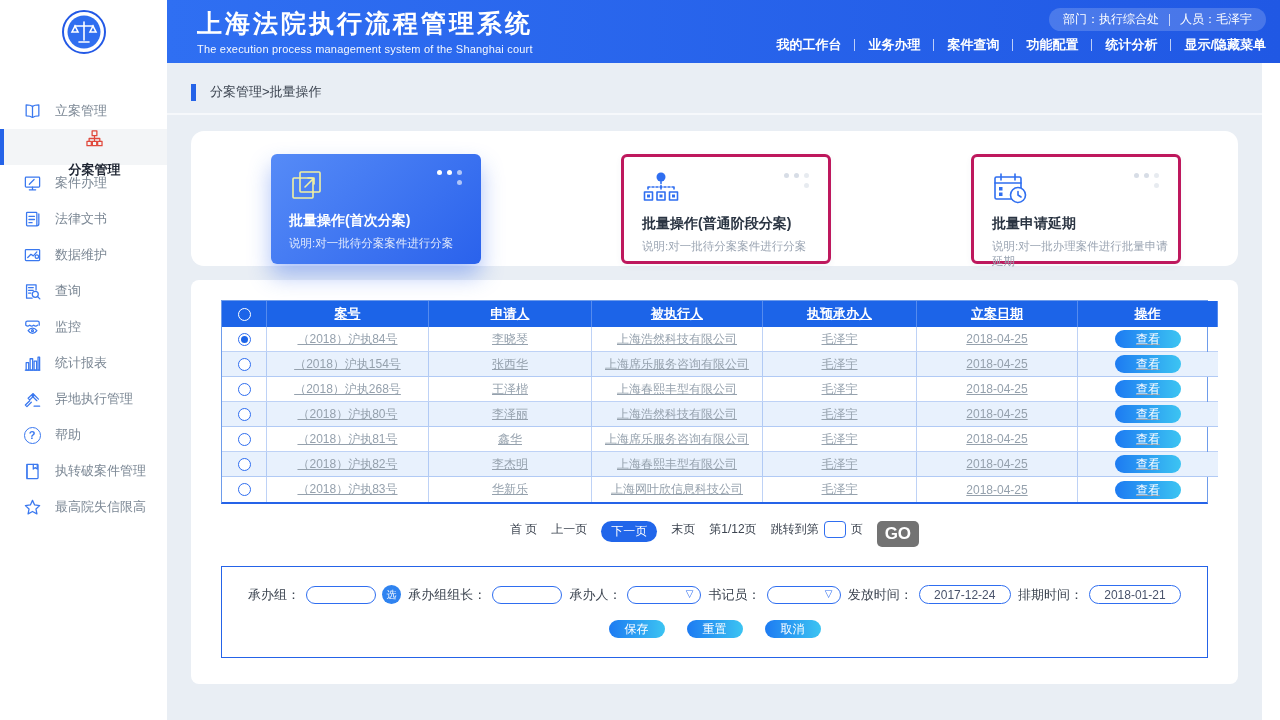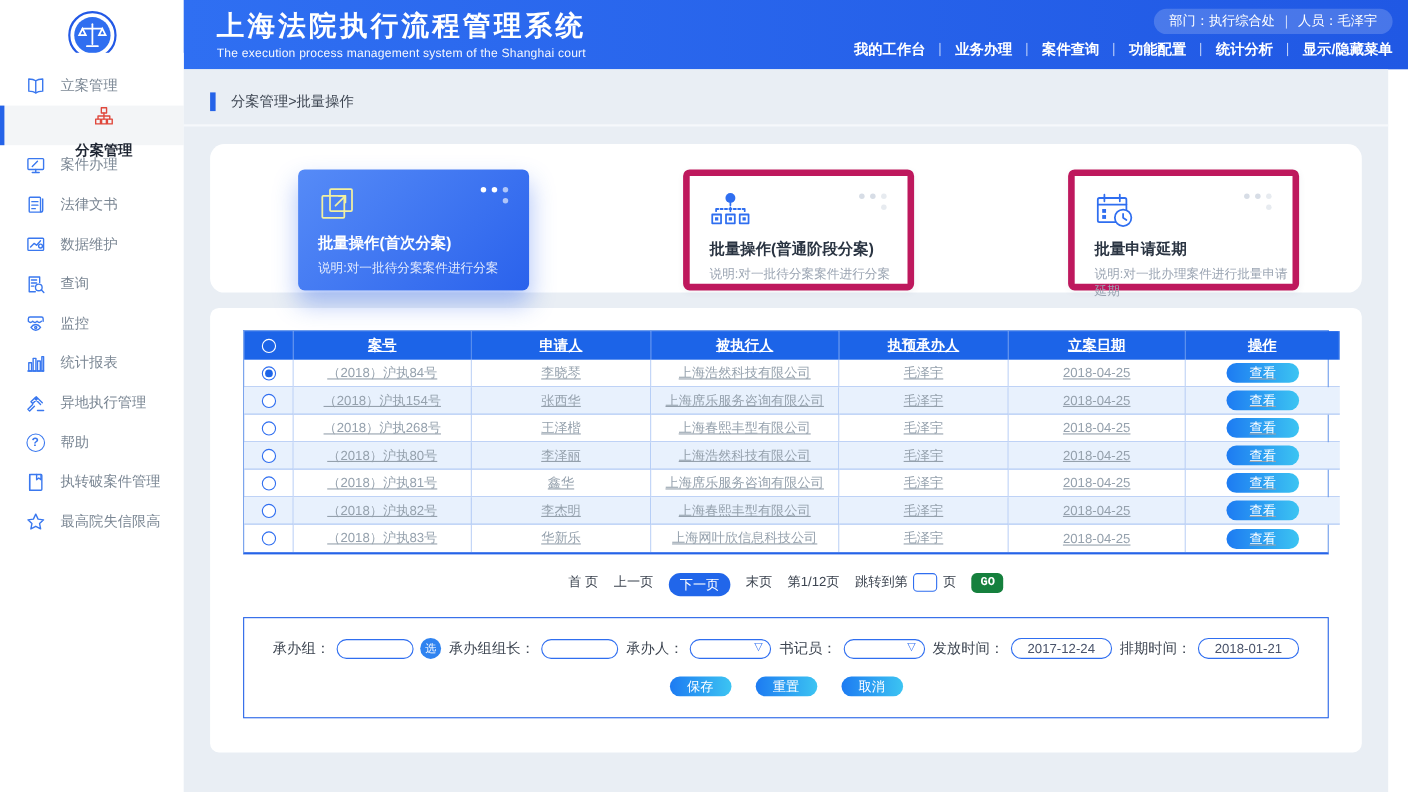--- a/index.html
+++ b/index.html
@@ -14,21 +14,21 @@
   .header-title-wrap { position:absolute; left:30px; top:7px; }
   .header-title { font-size:25px; font-weight:bold; letter-spacing:3px; }
   .header-subtitle { font-size:11px; margin-top:3px; opacity:.95; letter-spacing:.2px; }
   .user-pill { position:absolute; top:8px; right:14px; background:rgba(255,255,255,.18);
     border-radius:12px; padding:3px 14px; font-size:12px; display:flex; align-items:center; gap:10px; }
   .top-nav { position:absolute; bottom:9px; right:14px; display:flex; align-items:center; gap:13px;
     font-size:13px; font-weight:bold; }
   .nav-divider { width:1px; height:12px; background:rgba(255,255,255,.7); }
 
   
-  .sidebar { position:absolute; left:0; top:48px; width:167px; bottom:0; background:#fff; padding-top:12px; }
+  .sidebar { position:absolute; left:0; top:81px; width:167px; bottom:0; background:#fff; padding-top:12px; }
   .side-item { height:36px; display:flex; align-items:center; padding-left:22px; gap:13px;
     font-size:13px; color:#7b8794; position:relative; cursor:pointer; }
   .side-item .sicon { width:20px; height:20px; display:flex; align-items:center; justify-content:center; }
   .side-item svg { stroke:#3a78ef; fill:none; stroke-width:1.6; stroke-linecap:round; stroke-linejoin:round; }
   .side-item.active { background:#f3f5f7; color:#1f2633; font-weight:bold;flex-direction:column; }
   .side-item.active::before { content:""; position:absolute; left:0; top:0; bottom:0; width:4px; background:#2563e8; }
   .side-item.active svg { stroke:#e0483c; }
   .help-circle { width:17px; height:17px; border:1.6px solid #3a78ef; border-radius:50%;
     color:#3a78ef; font-size:11px; font-weight:bold; display:flex; align-items:center; justify-content:center; }
 
@@ -38,21 +38,21 @@
     border-bottom:2px solid #f6f8fb; }
   .crumb-mark { width:5px; height:17px; background:#2563e8; }
   .breadcrumb-text { font-size:13px; color:#3c4450; }
 
   .panel { background:#fff; border-radius:8px; margin:0 24px; }
   .panel-cards { margin-top:16px; height:135px; position:relative;border-radius:13px; }
   .panel-main { margin-top:14px; height:404px; padding:20px 30px 0; }
 
   
   .option-card { position:absolute; top:23px; width:210px; height:110px; border-radius:6px;
-    background:#fff; border:6px solid #be185d; box-shadow:0 2px 6px rgba(60,80,120,.06); cursor:pointer; }
+    background:#fff; border:3px solid #be185d; box-shadow:0 2px 6px rgba(60,80,120,.06); cursor:pointer; }
   .option-card.active { background:linear-gradient(135deg,#568bf7 0%,#2a62ec 100%); border:none;
     box-shadow:0 12px 22px rgba(42,98,236,.38); }
   .card-1 { left:80px; } .card-2 { left:430px; } .card-3 { left:780px; }
   .card-icon { position:absolute; left:18px; top:14px; width:40px; height:36px; }
   .card-icon svg { fill:none; stroke:#2f6ef0; stroke-width:1.6; stroke-linecap:round; stroke-linejoin:round; }
   .option-card.active .card-icon svg { stroke:#f2f0a0; }
   .card-title { position:absolute; left:18px; top:58px; font-size:14px; font-weight:bold; color:#2a3442; }
   .card-desc { position:absolute; left:18px; top:82px; font-size:11.5px; color:#9aa4b2; }
   .option-card.active .card-title,
   .option-card.active .card-desc { color:#fff; }
@@ -82,22 +82,22 @@
     font-family:inherit; }
   .view-btn { width:66px; }
 
   
   .pagination { display:flex; align-items:flex-start; justify-content:center; gap:14px;
     margin-top:17px; font-size:12px; color:#3c4450; }
   .pg-link { cursor:pointer; }
   .pg-next { background:#2166ea; color:#fff; padding:2px 10px; border-radius:11px; cursor:pointer; }
   .jump-wrap { display:flex; align-items:center; gap:5px; }
   .jump-input { width:22px; height:17px; border:1px solid #2f6ef0; border-radius:4px; background:#fff; }
-  .go-btn { background:#15803d; color:#fff; font-size:11px; font-weight:bold; padding:3px 8px;
-    border-radius:5px; border:none; cursor:pointer; font-family:Liberation Mono, monospace; }
+  .go-btn { background:#737373; color:#fff; font-size:17px; font-weight:bold; padding:3px 8px;
+    border-radius:5px; border:none; cursor:pointer; font-family:Liberation Sans, sans-serif; }
 
   
   .assign-form { border:1px solid #2563e8; margin-top:19px; height:92px; padding:18px 26px 0; }
   .form-fields { display:flex; align-items:center; justify-content:space-between; }
   .field { display:flex; align-items:center; gap:6px; font-size:13px; color:#3c4450; }
   .pill-input { width:70px; height:18px; border:1.5px solid #2f6ef0; border-radius:10px; background:#fff;
     font-size:11px; padding:0 8px; font-family:inherit; color:#3c4450; }
   .pill-select { position:relative; width:74px; height:18px; border:1.5px solid #2f6ef0; border-radius:10px;
     background:#fff; cursor:pointer; }
   .pill-select .arrow { position:absolute; right:7px; top:1px; font-size:10px; color:#2f6ef0; }

